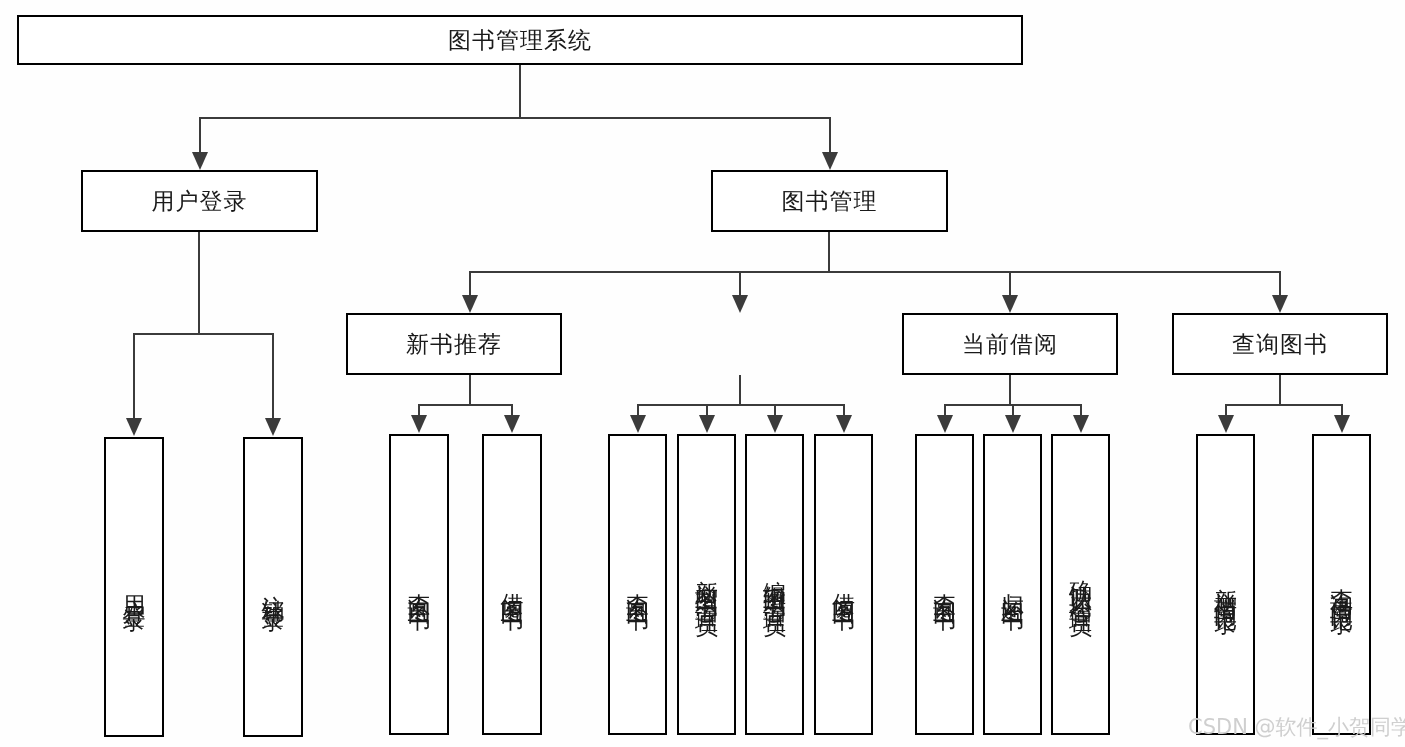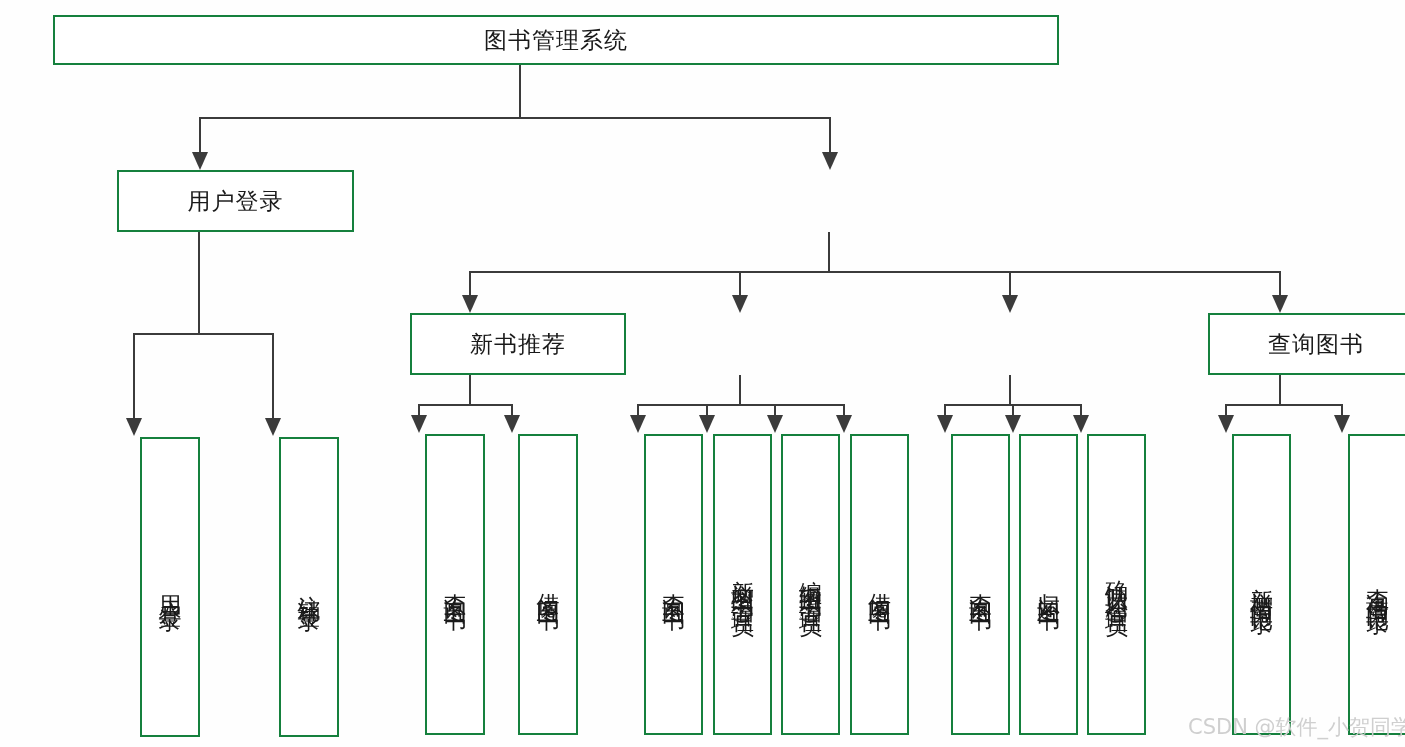--- a/index.html
+++ b/index.html
@@ -16,27 +16,26 @@
     width: 1405px;
     height: 747px;
     background: #fefefe;
     overflow: hidden;
   }
 
   
   .node {
     position: absolute;
     box-sizing: border-box;
-    border: 2px solid #15803d;
+    border: 2px solid #000000;
     background: #ffffff;
     display: flex;
     align-items: center;
     justify-content: center;
     color: #1a1a1a;
-    margin-left: 36px;
   }
   .node.horiz {
     font-size: 23px;
     letter-spacing: 1px;
   }
   .node.vert {
     writing-mode: vertical-rl;
     text-orientation: upright;
     font-size: 23px;
     letter-spacing: 5px;
@@ -88,20 +87,23 @@
 
   <div class="line hline" style="left:199px; top:117px; width:631px;"></div>
 
   <div class="line vline" style="left:199px; top:117px; height:36px;"></div>
   <div class="arrow" style="left:192px; top:152px;"></div>
   <div class="line vline" style="left:829px; top:117px; height:36px;"></div>
   <div class="arrow" style="left:822px; top:152px;"></div>
 
   <div class="node horiz" style="left:81px; top:170px; width:237px; height:62px;">
     <span class="label">用户登录</span>
+  </div>
+  <div class="node horiz" style="left:711px; top:170px; width:237px; height:62px;">
+    <span class="label">图书管理</span>
   </div>
 
   <div class="line vline" style="left:198px; top:232px; height:103px;"></div>
   <div class="line hline" style="left:133px; top:333px; width:141px;"></div>
   <div class="line vline" style="left:133px; top:333px; height:86px;"></div>
   <div class="arrow" style="left:126px; top:418px;"></div>
   <div class="line vline" style="left:272px; top:333px; height:86px;"></div>
   <div class="arrow" style="left:265px; top:418px;"></div>
 
   <div class="node vert" style="left:104px; top:437px; width:60px; height:300px;">
@@ -116,22 +118,25 @@
 
   <div class="line vline" style="left:469px; top:271px; height:25px;"></div>
   <div class="arrow" style="left:462px; top:295px;"></div>
   <div class="line vline" style="left:739px; top:271px; height:25px;"></div>
   <div class="arrow" style="left:732px; top:295px;"></div>
   <div class="line vline" style="left:1009px; top:271px; height:25px;"></div>
   <div class="arrow" style="left:1002px; top:295px;"></div>
   <div class="line vline" style="left:1279px; top:271px; height:25px;"></div>
   <div class="arrow" style="left:1272px; top:295px;"></div>
 
-  <div class="node horiz" style="left:374px; top:313px; width:216px; height:62px;">
+  <div class="node horiz" style="left:346px; top:313px; width:216px; height:62px;">
     <span class="label">新书推荐</span>
+  </div>
+  <div class="node horiz" style="left:902px; top:313px; width:216px; height:62px;">
+    <span class="label">当前借阅</span>
   </div>
   <div class="node horiz" style="left:1172px; top:313px; width:216px; height:62px;">
     <span class="label">查询图书</span>
   </div>
 
   <div class="line vline" style="left:469px; top:375px; height:31px;"></div>
   <div class="line hline" style="left:418px; top:404px; width:94px;"></div>
   <div class="line vline" style="left:418px; top:404px; height:12px;"></div>
   <div class="arrow" style="left:411px; top:415px;"></div>
   <div class="line vline" style="left:511px; top:404px; height:12px;"></div>

